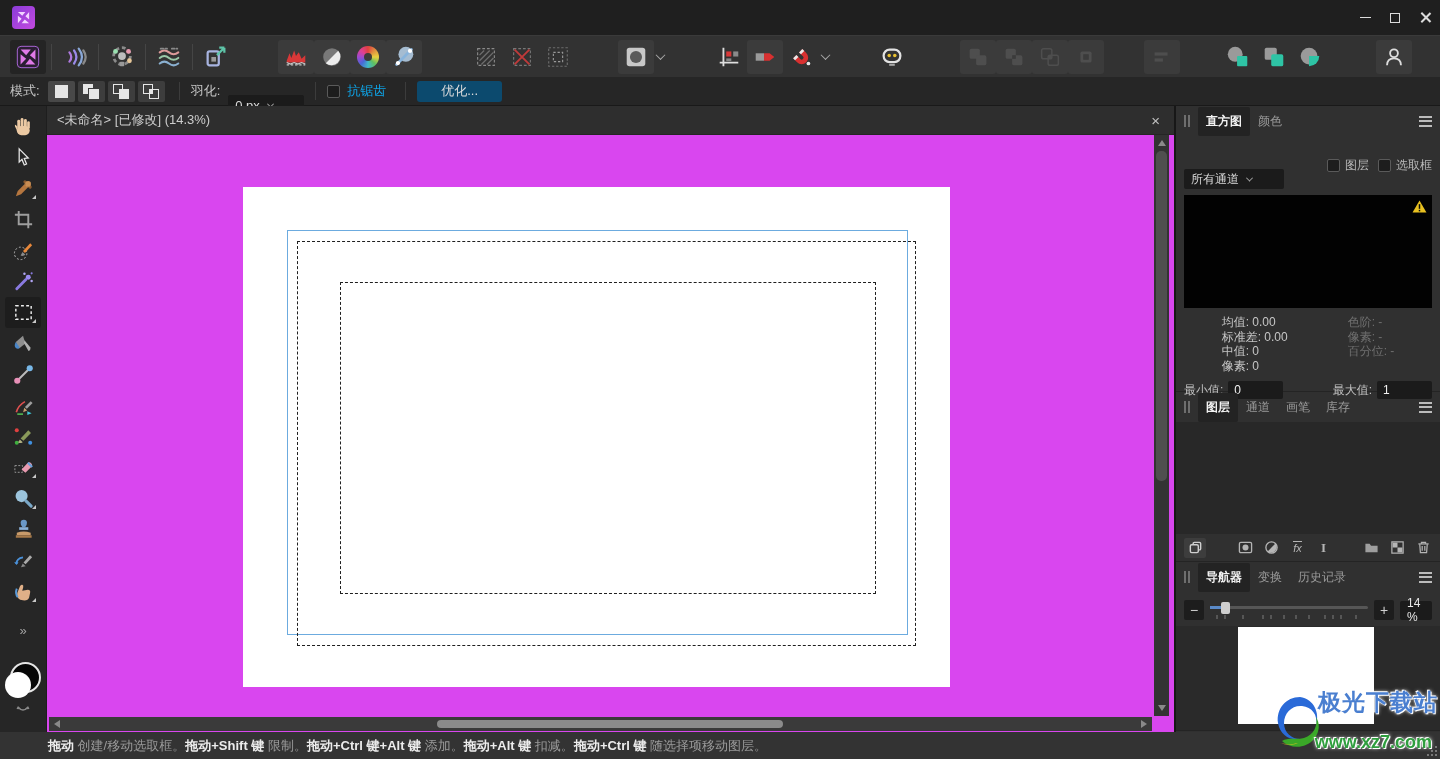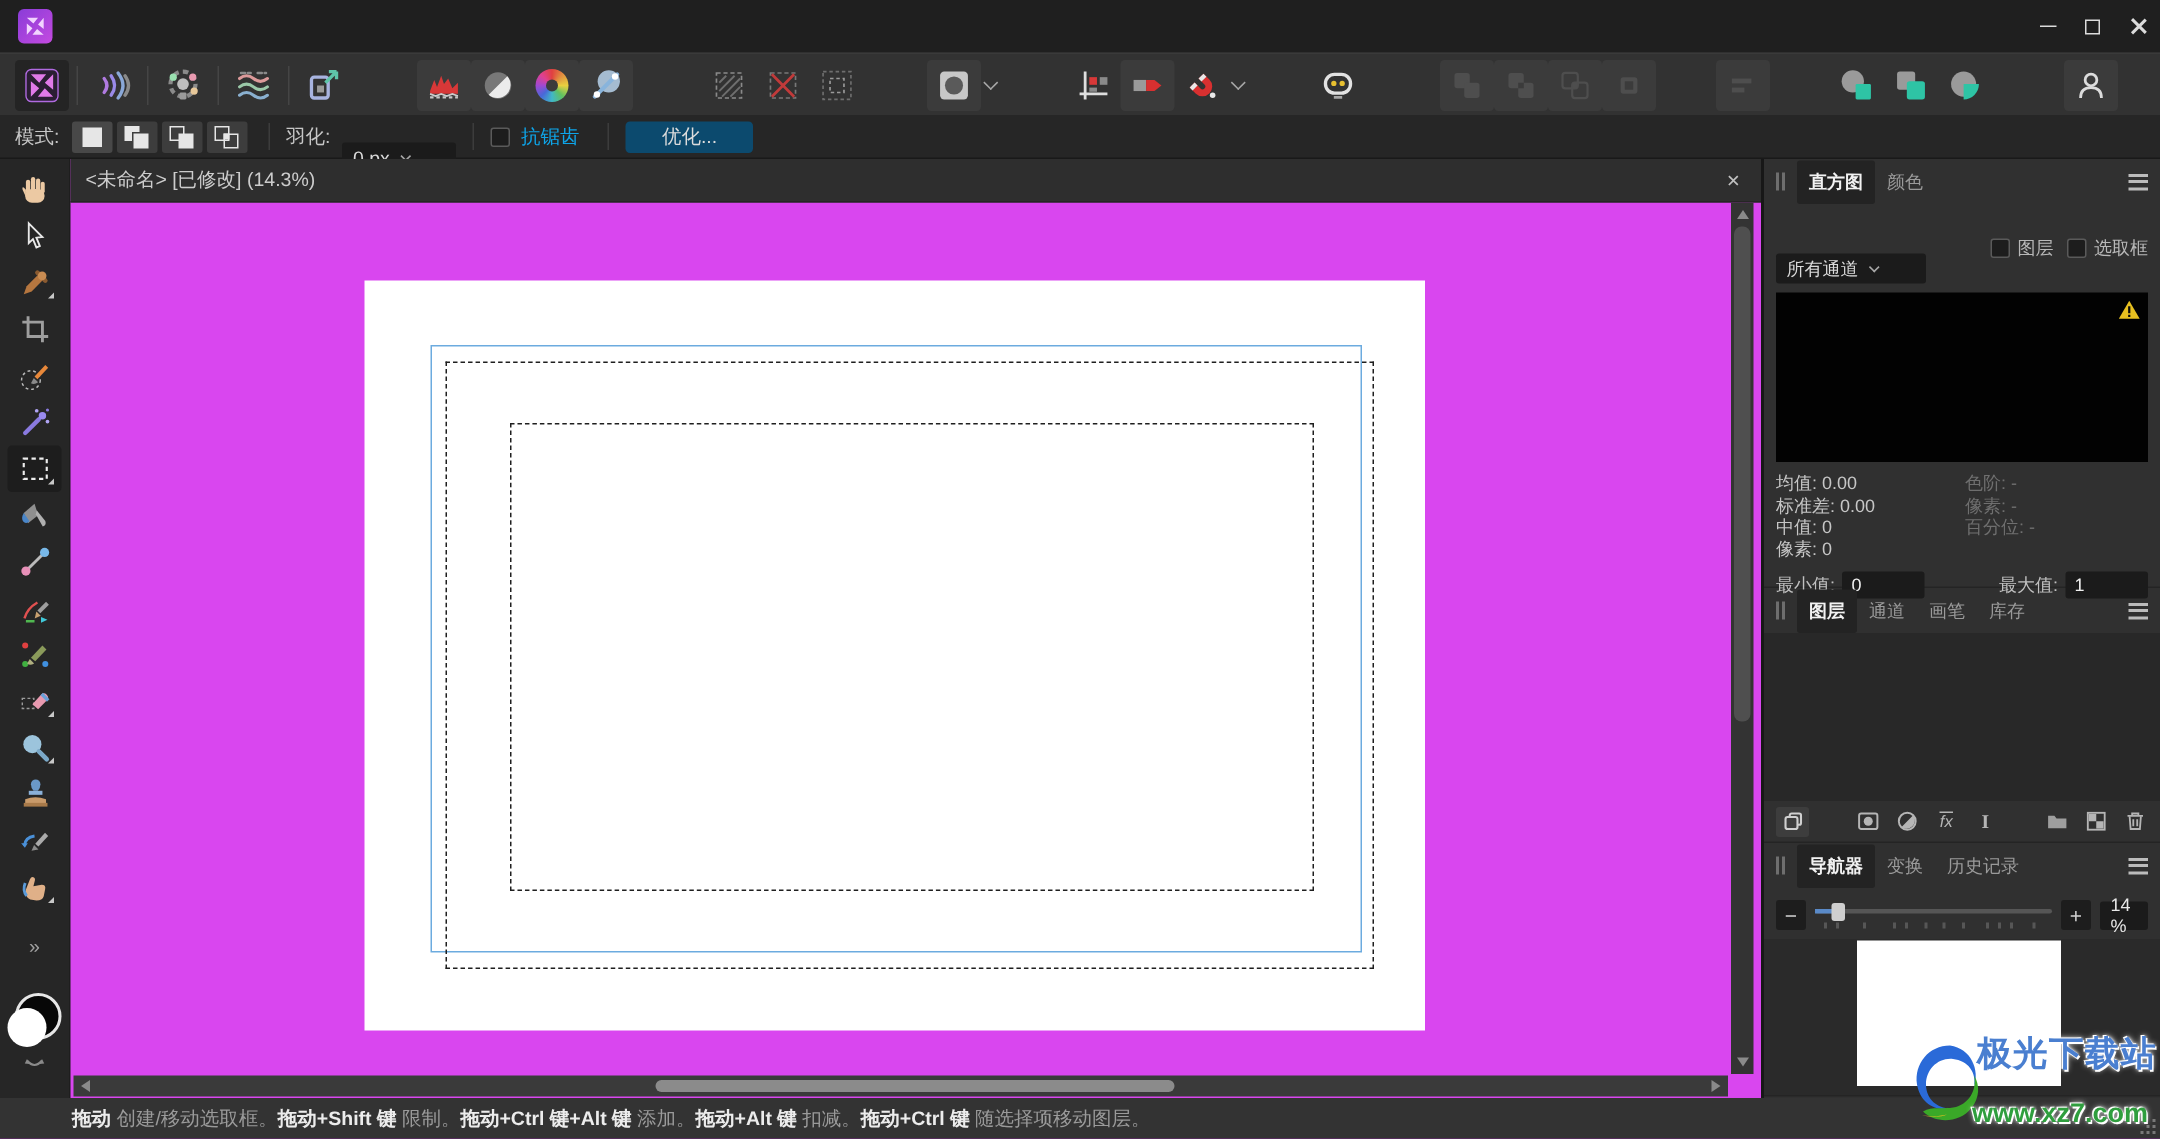--- a/index.html
+++ b/index.html
@@ -96,21 +96,21 @@
   .pmenu { margin-left:auto; display:flex; flex-direction:column; gap:2.5px; }
   .pmenu i { width:13px; height:2px; background:#bcbcbc; }
 
   .hist-controls { display:flex; align-items:center; padding:5px 8px 3px; }
   .hist-select { width:100px; }
   .hc-right { margin-left:auto; display:flex; align-items:center; color:#b8b8b8; }
   .hc-right .cbx { margin:0 5px 0 0; }
   .hc-right span { margin-right:9px; } .hc-right span:last-child { margin-right:0; }
   .hist-box { margin:3px 8px 0; height:113px; background:#020202; position:relative; flex:none; }
   .warn-icon { position:absolute; top:5px; right:5px; width:15px; height:13px; }
-  .hist-stats { display:flex; padding:7px 8px 0; line-height:14.5px; }
+  .hist-stats { display:flex; padding:7px 8px 0; line-height:14.5px;justify-content:center; }
   .stats-l { width:126px; color:#c6c6c6; }
   .stats-r { color:#6f6f6f; }
   .minmax { display:flex; align-items:center; padding:8px 8px 0; color:#c0c0c0; }
   .mm-input { width:55px; height:18px; background:#1b1b1b; border-radius:2px; display:flex; align-items:center; padding:0 6px; color:#f0f0f0; margin-left:5px; }
   .mm-gap { margin-left:auto; }
 
   .layers-ctrl { display:flex; align-items:center; padding:4px 8px; color:#757575; gap:5px; }
   .dd-dim { background:#282828; color:#8a8a8a; }
   .dd-dim .chev-shape { border-color:#6a6a6a; }
   .layers-list { flex:1; background:#282828; margin:0; }

